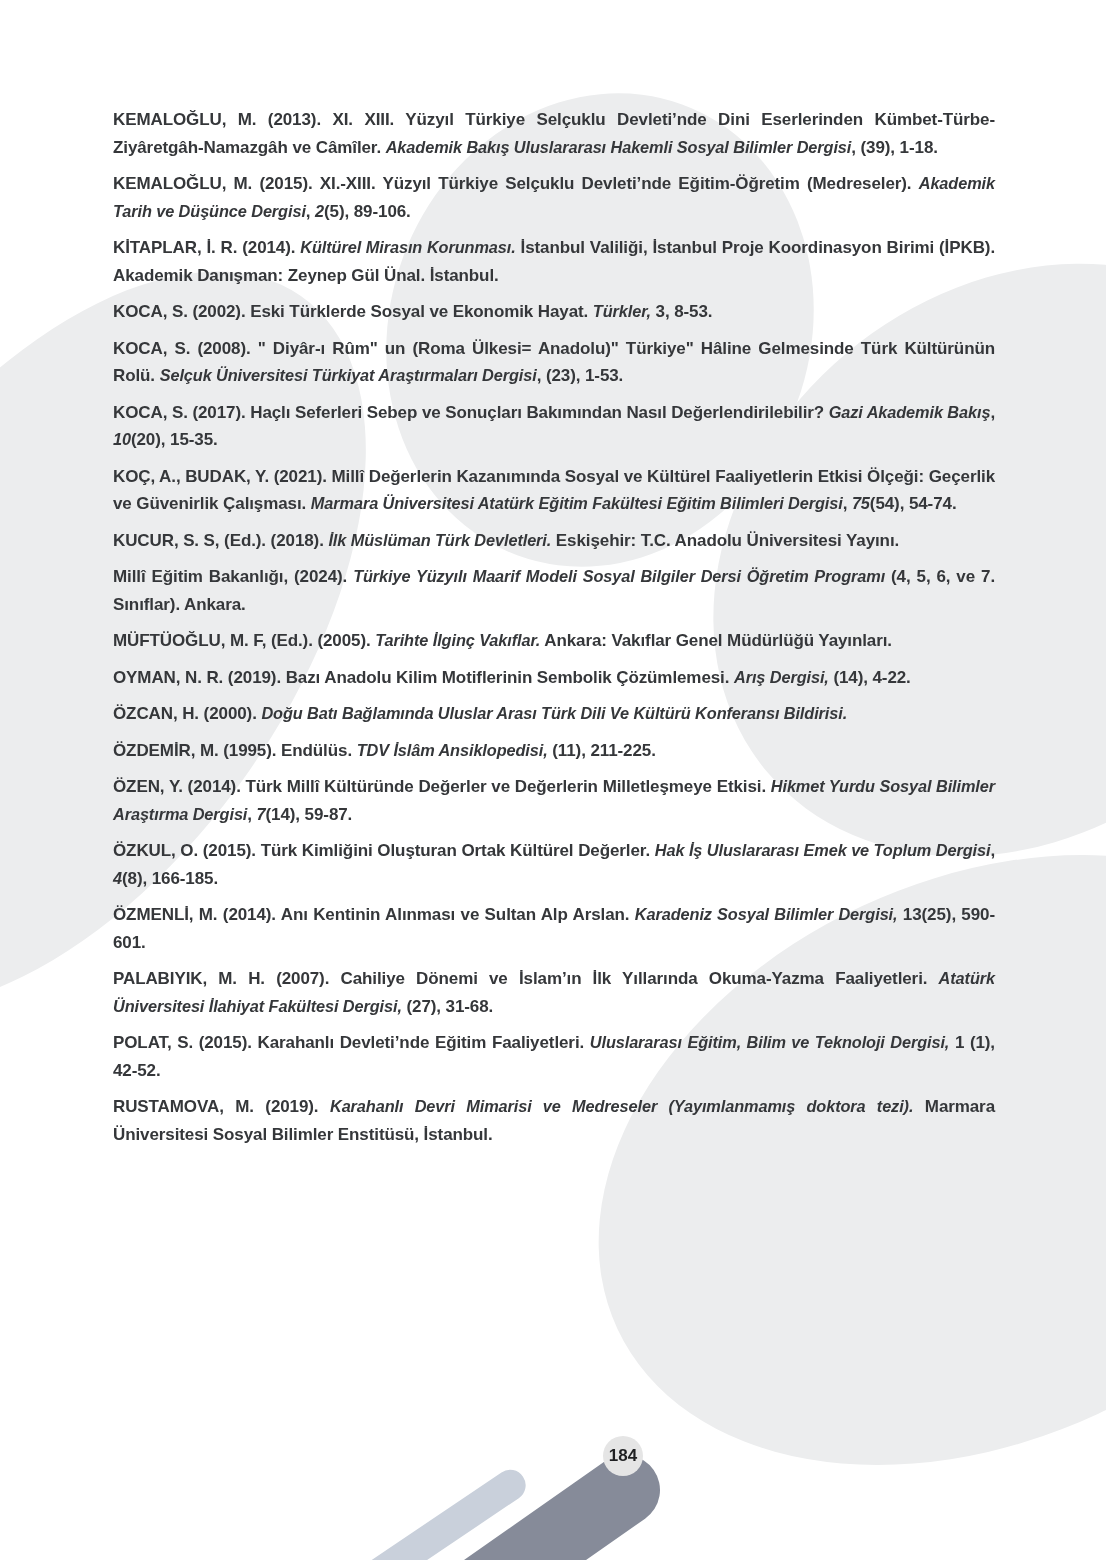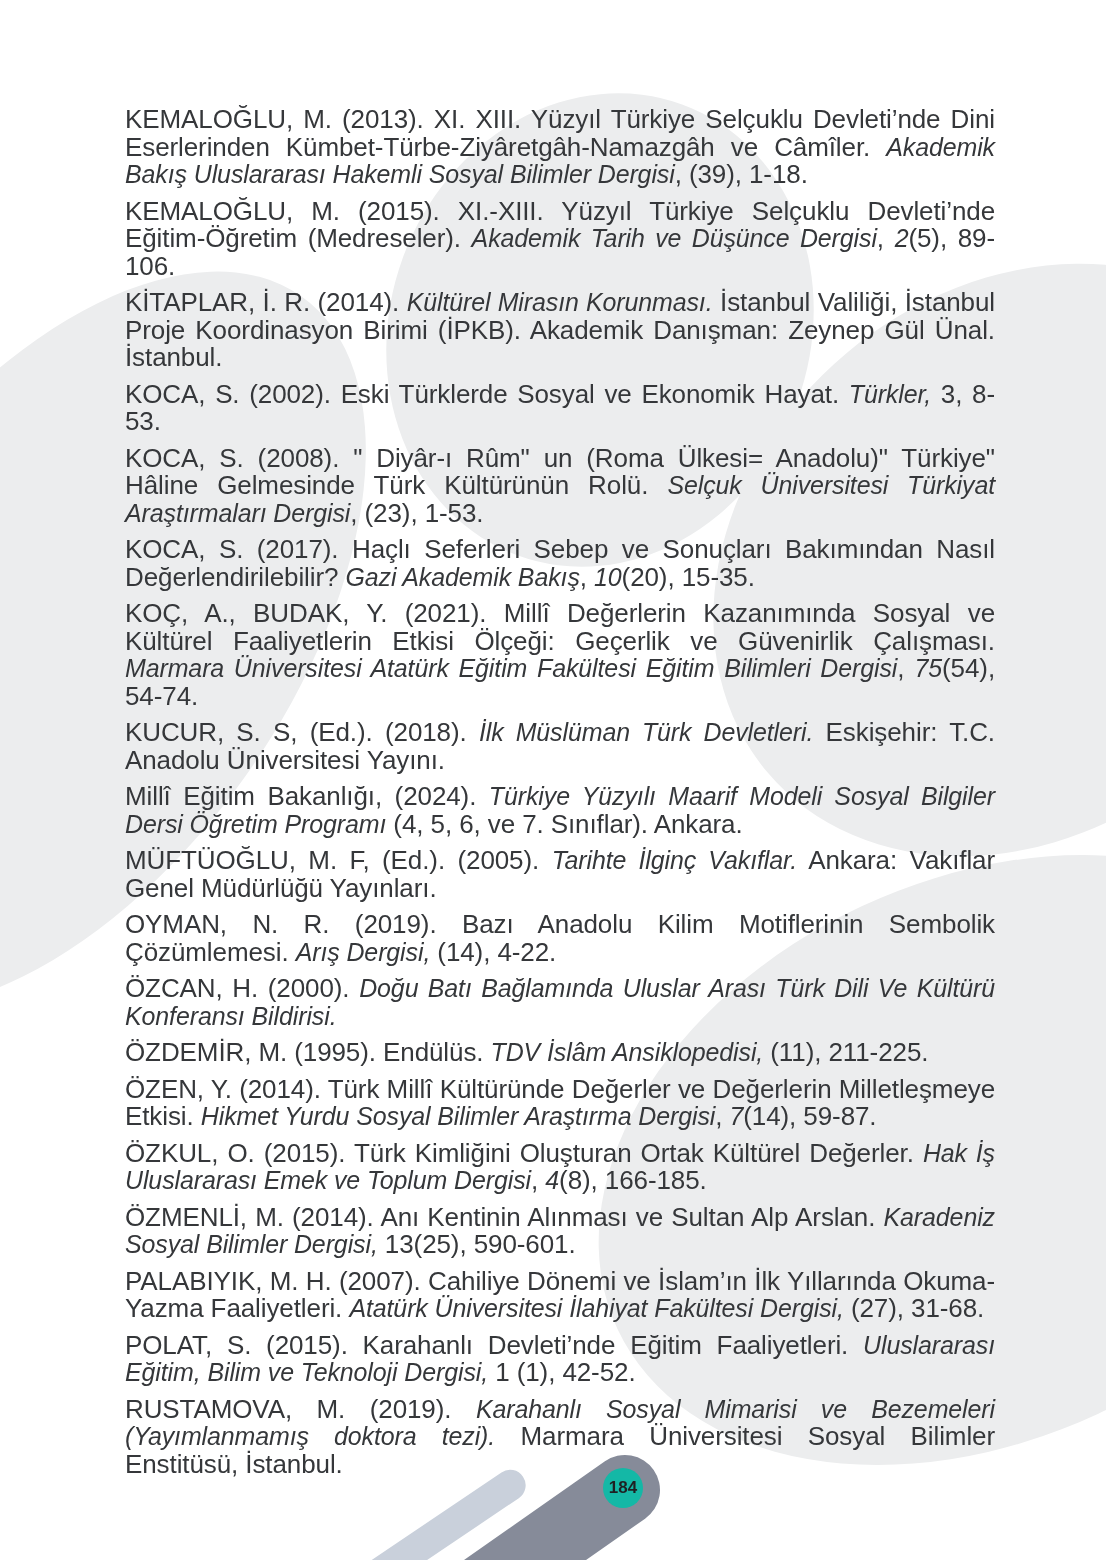--- a/index.html
+++ b/index.html
@@ -9,45 +9,46 @@
     overflow:hidden;
     background:#ffffff;
     font-family:"Liberation Sans", sans-serif;
   }
   .decor{position:absolute;left:0;top:0;z-index:0;}
   .decor ellipse{fill:var(--decor,#ecedee);}
   .refs{
     position:absolute;left:113px;top:106px;width:882px;z-index:2;
   }
   .refs p{
-    margin:0 0 9px 12px;
-    font-size:26px;
+    margin:0 0 9px 0;
+    font-size:17px;
     line-height:27.5px;
     color:var(--text,#35373a);
     text-align:justify;
     text-align-last:left;
     letter-spacing:-0.1px;
+    font-weight:bold;
   }
   .refs .it{font-style:italic;font-size:0.96em;}
   .stripe{position:absolute;z-index:1;}
   .stripe-light{
     left:494px;top:1470px;width:31px;height:300px;
     border-radius:16px;
     background:var(--stripe-light,#c9d0db);
     transform:rotate(56deg);transform-origin:16px 16px;
   }
   .stripe-dark{
     left:590px;top:1455px;width:70px;height:340px;
     border-radius:35px;
     background:var(--stripe-dark,#868b99);
     transform:rotate(55deg);transform-origin:35px 35px;
   }
   .badge{
-    position:absolute;left:603px;top:1468px;width:40px;height:40px;
-    border-radius:50%;background:#14b8a6;z-index:3;
+    position:absolute;left:603px;top:1436px;width:40px;height:40px;
+    border-radius:50%;background:#e5e5e5;z-index:3;
     display:flex;align-items:center;justify-content:center;
   }
   .badge span{
     font-size:17px;font-weight:bold;color:#1f2022;letter-spacing:0;
   }
 </style>
 </head>
 <body>
 
 <div class="page">
@@ -71,21 +72,21 @@
       <p><span>Millî Eğitim Bakanlığı, (2024). </span><span class="it">Türkiye Yüzyılı Maarif Modeli Sosyal Bilgiler Dersi Öğretim Programı</span><span> (4, 5, 6, ve 7. Sınıflar). Ankara.</span></p>
       <p><span>MÜFTÜOĞLU, M. F, (Ed.). (2005). </span><span class="it">Tarihte İlginç Vakıflar.</span><span> Ankara: Vakıflar Genel Müdürlüğü Yayınları.</span></p>
       <p><span>OYMAN, N. R. (2019). Bazı Anadolu Kilim Motiflerinin Sembolik Çözümlemesi. </span><span class="it">Arış Dergisi,</span><span> (14), 4-22.</span></p>
       <p><span>ÖZCAN, H. (2000). </span><span class="it">Doğu Batı Bağlamında Uluslar Arası Türk Dili Ve Kültürü Konferansı Bildirisi.</span></p>
       <p><span>ÖZDEMİR, M. (1995). Endülüs. </span><span class="it">TDV İslâm Ansiklopedisi,</span><span> (11), 211-225.</span></p>
       <p><span>ÖZEN, Y. (2014). Türk Millî Kültüründe Değerler ve Değerlerin Milletleşmeye Etkisi. </span><span class="it">Hikmet Yurdu Sosyal Bilimler Araştırma Dergisi</span><span>, </span><span class="it">7</span><span>(14), 59-87.</span></p>
       <p><span>ÖZKUL, O. (2015). Türk Kimliğini Oluşturan Ortak Kültürel Değerler. </span><span class="it">Hak İş Uluslararası Emek ve Toplum Dergisi</span><span>, </span><span class="it">4</span><span>(8), 166-185.</span></p>
       <p><span>ÖZMENLİ, M. (2014). Anı Kentinin Alınması ve Sultan Alp Arslan. </span><span class="it">Karadeniz Sosyal Bilimler Dergisi,</span><span> 13(25), 590-601.</span></p>
       <p><span>PALABIYIK, M. H. (2007). Cahiliye Dönemi ve İslam’ın İlk Yıllarında Okuma-Yazma Faaliyetleri. </span><span class="it">Atatürk Üniversitesi İlahiyat Fakültesi Dergisi,</span><span> (27), 31-68.</span></p>
       <p><span>POLAT, S. (2015). Karahanlı Devleti’nde Eğitim Faaliyetleri. </span><span class="it">Uluslararası Eğitim, Bilim ve Teknoloji Dergisi,</span><span> 1 (1), 42-52.</span></p>
-      <p><span>RUSTAMOVA, M. (2019). </span><span class="it">Karahanlı Sosyal Mimarisi ve Bezemeleri (Yayımlanmamış doktora tezi).</span><span> Marmara Üniversitesi Sosyal Bilimler Enstitüsü, İstanbul.</span></p>
+      <p><span>RUSTAMOVA, M. (2019). </span><span class="it">Karahanlı Devri Mimarisi ve Medreseler (Yayımlanmamış doktora tezi).</span><span> Marmara Üniversitesi Sosyal Bilimler Enstitüsü, İstanbul.</span></p>
     </main>
 
   <div class="stripe stripe-light"></div>
   <div class="stripe stripe-dark"></div>
   <div class="badge">
     <span>184</span>
   </div>
 
 </div>
 

